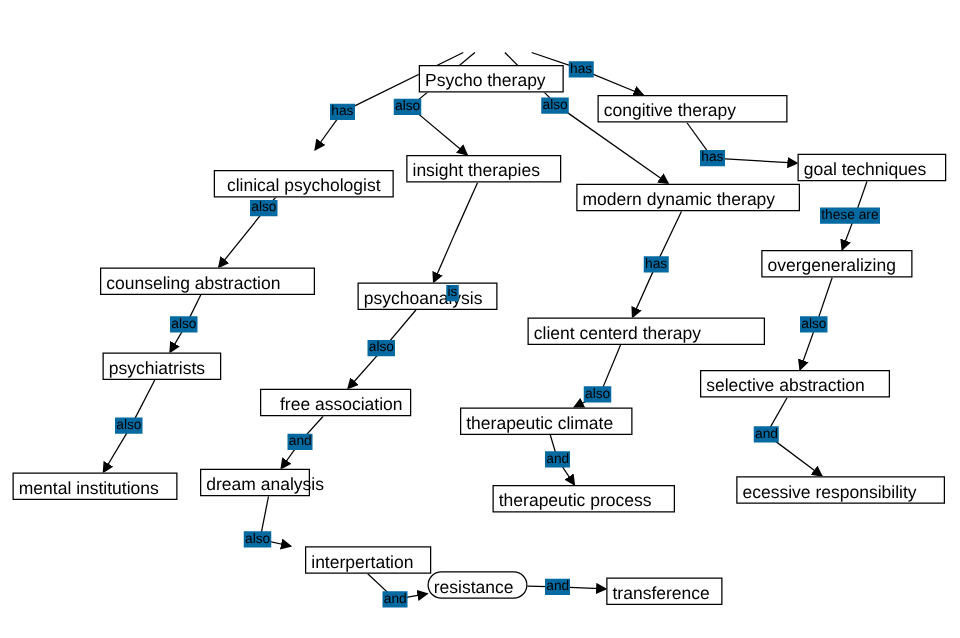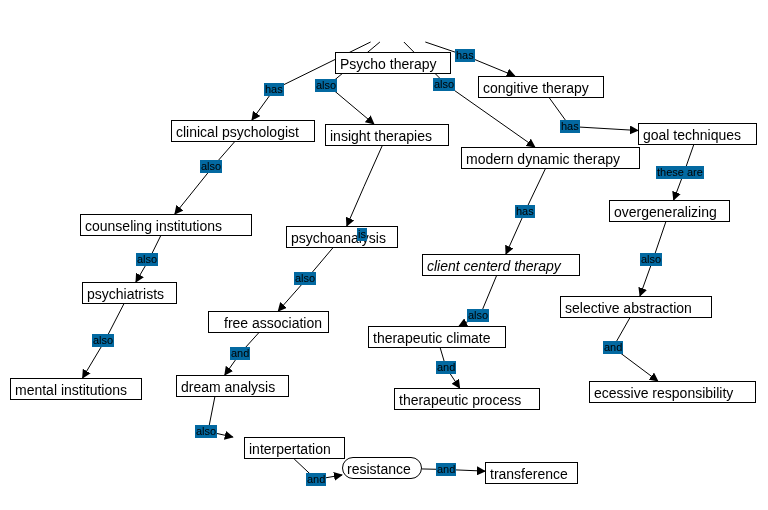--- a/index.html
+++ b/index.html
@@ -59,35 +59,35 @@
       <line x1="545.2570093457944" y1="169" x2="525" y2="211.5" stroke="#000" stroke-width="1"></line>
       <line x1="525" y1="211.5" x2="505.93457943925233" y2="254" stroke="#000" stroke-width="1" marker-end="url(#arrow)"></line>
       <line x1="496.4257425742574" y1="276" x2="480" y2="315.5" stroke="#000" stroke-width="1"></line>
       <line x1="480" y1="315.5" x2="459" y2="326" stroke="#000" stroke-width="1" marker-end="url(#arrow)"></line>
       <line x1="440.24590163934425" y1="348" x2="446" y2="367.5" stroke="#000" stroke-width="1"></line>
       <line x1="446" y1="367.5" x2="459.6666666666667" y2="388" stroke="#000" stroke-width="1" marker-end="url(#arrow)"></line>
     </g>
 </svg>
 <div id="nodes-layer">
     <div class="node" style="left: 335px; top: 20px; width: 116px; margin-top: 32px;">Psycho therapy</div>
-    <div class="node" style="left: 478px; top: 76px; width: 126px;">congitive therapy</div>
-    <div class="node" style="left: 171px; top: 120px; width: 144px;">clinical psychologist</div>
+    <div class="node" style="left: 478px; top: 76px; width: 152px;">congitive therapy</div>
+    <div class="node" style="left: 171px; top: 136px; width: 144px; text-align: center;">clinical psychologist</div>
     <div class="node" style="left: 325px; top: 124px; width: 124px;">insight therapies</div>
     <div class="node" style="left: 461px; top: 147px; width: 179px;">modern dynamic therapy</div>
     <div class="node" style="left: 638px; top: 123px; width: 119px;">goal techniques</div>
-    <div class="node" style="left: 80px; top: 214px; width: 172px;">counseling institutions</div>
+    <div class="node" style="left: 80px; top: 214px; width: 172px;">counseling abstraction</div>
     <div class="node" style="left: 286px; top: 226px; width: 112px;">psychoanalysis</div>
     <div class="node" style="left: 609px; top: 200px; width: 121px;">overgeneralizing</div>
-    <div class="node" style="left: 422px; top: 254px; width: 158px; font-style: italic;">client centerd therapy</div>
+    <div class="node" style="left: 422px; top: 254px; width: 190px;">client centerd therapy</div>
     <div class="node" style="left: 82px; top: 282px; width: 95px;">psychiatrists</div>
     <div class="node" style="left: 208px; top: 311px; width: 121px; padding-left: 15px;">free association</div>
     <div class="node" style="left: 560px; top: 296px; width: 152px;">selective abstraction</div>
     <div class="node" style="left: 368px; top: 326px; width: 138px;">therapeutic climate</div>
     <div class="node" style="left: 10px; top: 378px; width: 132px;">mental institutions</div>
-    <div class="node" style="left: 176px; top: 375px; width: 113px;">dream analysis</div>
+    <div class="node" style="left: 160px; top: 375px; width: 88px;">dream analysis</div>
     <div class="node" style="left: 394px; top: 388px; width: 146px;">therapeutic process</div>
     <div class="node" style="left: 589px; top: 381px; width: 167px;">ecessive responsibility</div>
     <div class="node" style="left: 244px; top: 437px; width: 101px;">interpertation</div>
     <div class="node" style="left: 342px; top: 457px; width: 80px; border-radius: 11px;">resistance</div>
     <div class="node" style="left: 485px; top: 462px; width: 93px;">transference</div>
   </div>
 <div id="labels-layer">
     <div class="lbl" style="left: 264px; top: 83px;">has</div>
     <div class="lbl" style="left: 315px; top: 79px;">also</div>
     <div class="lbl" style="left: 433px; top: 78px;">also</div>

